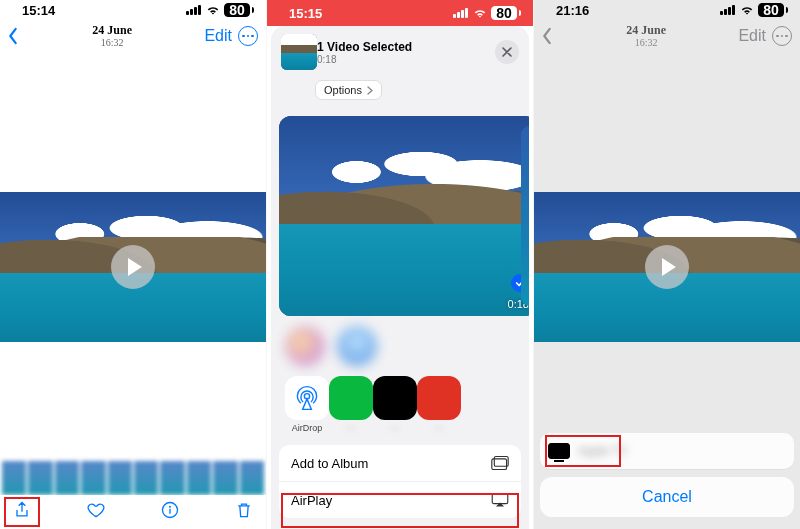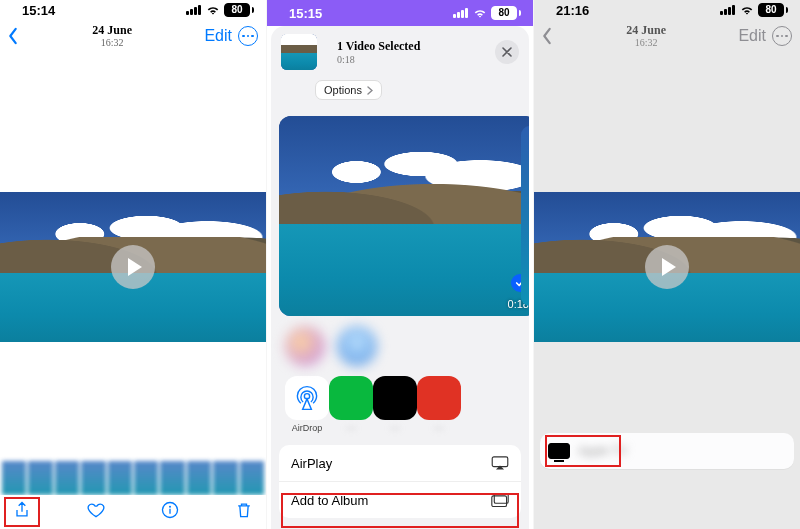--- a/index.html
+++ b/index.html
@@ -23,26 +23,26 @@
   .sb-time { font-weight: 600; font-size: 13px; }
   .sb-right { display: flex; align-items: center; gap: 4px; }
   .sb-sig { width: 16px; height: 10px; position: relative; display:flex; align-items:flex-end; gap:1px;}
   .sb-sig i { display:block; width:3px; background:#000; border-radius:1px;}
   .sb-sig i:nth-child(1){height:4px} .sb-sig i:nth-child(2){height:6px}
   .sb-sig i:nth-child(3){height:8px} .sb-sig i:nth-child(4){height:10px}
   .sb-wifi svg { width:14px; height:11px; display:block;}
   .sb-batt { display:flex; align-items:center; gap:2px;}
   .sb-batt .pill {
     border:1.2px solid #000; border-radius:4px; padding:4px 4px;
-    font-size:10px; font-weight:700; height:14px; line-height:12px;
+    font-size:14px; font-weight:700; height:14px; line-height:12px;
     display:flex; align-items:center; min-width:26px; justify-content:center;
     background: #000; color:#fff;
   }
   .sb-batt .nub { width:2px; height:6px; background:#000; border-radius:0 2px 2px 0;}
-  .phone.mid .statusbar { background:#8b5cf6; color:#fff; height:26px;}
+  .phone.mid .statusbar { background:#ef4444; color:#fff; height:26px;}
   .phone.mid .sb-sig i { background:#fff;}
   .phone.mid .sb-wifi path { fill:#fff !important;}
   .phone.mid .sb-batt .pill { border-color:#fff; background:#fff; color:#000;}
   .phone.mid .sb-batt .nub { background:#fff;}
   
   .nav1 { display:flex; align-items:center; justify-content:space-between; padding: 4px 8px 4px 6px;}
   .nav1 .center { text-align:center; line-height:1.1;font-family:Liberation Serif, serif;}
   .nav1 .center .d1 { font-weight:600; font-size:12px;}
   .nav1 .center .d2 { font-size:10px; color:#666;}
   .nav1 .right { display:flex; align-items:center; gap:6px;}
@@ -96,21 +96,21 @@
   .toolbar1 { position:absolute; left:0; right:0; bottom:0; height:34px;
     display:flex; align-items:center; justify-content:space-between; padding:0 12px 4px;
     background:#fff;}
   .tb-icon svg { width:20px; height:20px; display:block;}
   .redbox { position:absolute; border:2px solid #e02020; pointer-events:none;}
   
   .sheet {
     position:absolute; left:4px; right:4px; top:26px; bottom:0;
     background:#f2f2f4; border-radius:14px 14px 0 0; overflow:hidden;
   }
-  .sh-head { display:flex; align-items:center; gap:20px; padding:8px 10px 6px;font-family:Liberation Serif, serif;}
+  .sh-head { display:flex; align-items:center; gap:0; padding:8px 10px 6px;}
   .sh-thumb { width:36px; height:36px; border-radius:6px; overflow:hidden; position:relative; flex:0 0 36px;}
   .sh-thumb .mini { position:absolute; inset:0;}
   .sh-title { font-weight:600; font-size:12px;}
   .sh-sub { font-size:10px; color:#777;}
   .sh-close { margin-left:auto; width:24px; height:24px; border-radius:50%;
     background:#e3e3e6; display:flex; align-items:center; justify-content:center;}
   .sh-close svg{ width:10px; height:10px;}
   .sh-options { margin:4px 0 16px 44px;}
   .sh-options .chip {
     display:inline-flex; align-items:center; gap:5px;
@@ -350,31 +350,31 @@
             <div class="lbl" style="filter:blur(3px);color:#aaa">—</div>
           </div>
         <div class="sh-app">
             <div class="ic red"></div>
             <div class="lbl" style="filter:blur(3px);color:#aaa">—</div>
           </div>
       </div>
 
       <div class="sh-list">
         <div class="item">
+          <span>Add to Album</span>
+          <svg viewBox="0 0 22 18">
+              <rect x="1" y="4" width="18" height="13" rx="2" fill="none" stroke="#323232" stroke-width="1.4"></rect>
+              <rect x="4" y="1" width="17" height="12" rx="2" fill="none" stroke="#323232" stroke-width="1.4"></rect>
+            </svg>
+        </div>
+        <div class="item">
           <span>AirPlay</span>
           <svg viewBox="0 0 22 18">
               <rect x="1.5" y="1.5" width="19" height="12" rx="2" fill="none" stroke="#323232" stroke-width="1.4"></rect>
               <path d="M11 12l5 5H6z" fill="#323232"></path>
-            </svg>
-        </div>
-        <div class="item">
-          <span>Add to Album</span>
-          <svg viewBox="0 0 22 18">
-              <rect x="1" y="4" width="18" height="13" rx="2" fill="none" stroke="#323232" stroke-width="1.4"></rect>
-              <rect x="4" y="1" width="17" height="12" rx="2" fill="none" stroke="#323232" stroke-width="1.4"></rect>
             </svg>
         </div>
       </div>
 
       <div class="redbox rb-s2"></div>
     </div>
   </div>
 
   <div class="phone right-col">
     <div class="statusbar">
@@ -426,15 +426,18 @@
         <div class="sea"></div>
       <div class="play"></div>
     </div>
 
     <div class="s3-topstrip">
       <span class="tv"></span>
       <span class="lbl">Apple TV</span>
     </div>
     <div class="redbox rb-s3"></div>
 
+    <div class="s3-cancel">
+      <span>Cancel</span>
+    </div>
   </div>
 
 </div>
 
 </body></html>

